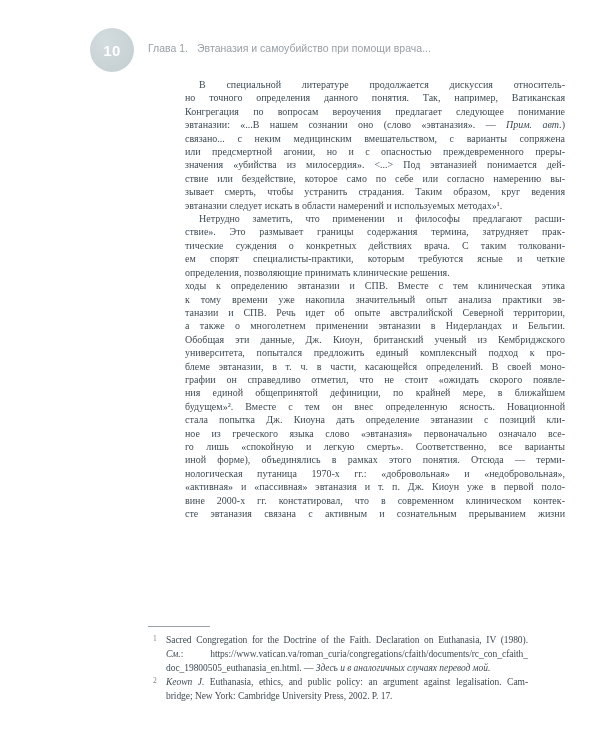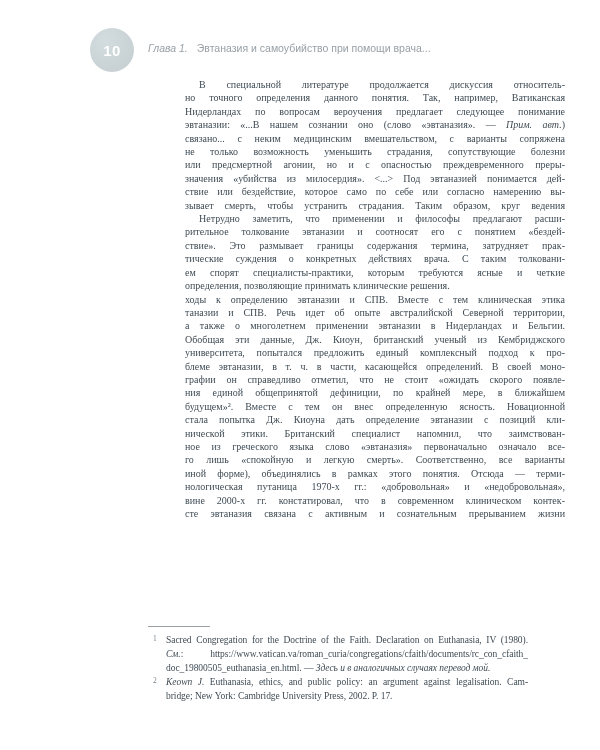--- a/index.html
+++ b/index.html
@@ -36,21 +36,21 @@
     letter-spacing: 0.5px;
   }
   .running-head {
     position: absolute;
     left: 148px; top: 42px;
     font-family: "Liberation Sans", sans-serif;
     font-size: 10.5px;
     color: var(--muted);
     white-space: nowrap;
   }
-  .running-head .chapter { margin-right: 9px; font-style: italic; }
+  .running-head .chapter { margin-right: 9px; }
   .body-text {
     position: absolute;
     left: 144px; top: 78px;
     width: 380px;
     font-size: 10px;
     line-height: 13.4px;
     text-align: justify;
     margin-left: 41px;
   }
   .para { margin: 0; }
@@ -95,53 +95,53 @@
   </div>
 
   <div class="running-head">
     <span class="chapter">Глава 1.</span><span>Эвтаназия и самоубийство при помощи врача...</span>
   </div>
 
   <div class="body-text" id="body-text">
       <div class="para">
         <div class="line ind">В специальной литературе продолжается дискуссия относитель-</div>
         <div class="line">но точного определения данного понятия. Так, например, Ватиканская</div>
-        <div class="line">Нидерландах по вопросам вероучения предлагает следующее понимание</div>
+        <div class="line">Конгрегация по вопросам вероучения предлагает следующее понимание</div>
         <div class="line">эвтаназии: «...В нашем сознании оно (слово «эвтаназия». — <em>Прим. авт.</em>)</div>
         <div class="line">связано... с неким медицинским вмешательством, с варианты сопряжена</div>
-        <div class="line">не только возможность уменьшить страдания, сопутствующие болезни</div>
         <div class="line">или предсмертной агонии, но и с опасностью преждевременного преры-</div>
         <div class="line">значения «убийства из милосердия». &lt;...&gt; Под эвтаназией понимается дей-</div>
         <div class="line">ствие или бездействие, которое само по себе или согласно намерению вы-</div>
         <div class="line">зывает смерть, чтобы устранить страдания. Таким образом, круг ведения</div>
+        <div class="line last">эвтаназии следует искать в области намерений и используемых методах»¹.</div>
       </div>
       <div class="para">
         <div class="line ind">Нетрудно заметить, что применении и философы предлагают расши-</div>
-        <div class="line">рительное толкование эвтаназии и соотносят его с понятием «бездей-</div>
         <div class="line">ствие». Это размывает границы содержания термина, затрудняет прак-</div>
         <div class="line">тические суждения о конкретных действиях врача. С таким толковани-</div>
         <div class="line">ем спорят специалисты-практики, которым требуются ясные и четкие</div>
         <div class="line last">определения, позволяющие принимать клинические решения.</div>
       </div>
       <div class="para">
         <div class="line">ходы к определению эвтаназии и СПВ. Вместе с тем клиническая этика</div>
+        <div class="line">к тому времени уже накопила значительный опыт анализа практики эв-</div>
         <div class="line">таназии и СПВ. Речь идет об опыте австралийской Северной территории,</div>
         <div class="line">а также о многолетнем применении эвтаназии в Нидерландах и Бельгии.</div>
         <div class="line">Обобщая эти данные, Дж. Киоун, британский ученый из Кембриджского</div>
         <div class="line">университета, попытался предложить единый комплексный подход к про-</div>
         <div class="line">блеме эвтаназии, в т. ч. в части, касающейся определений. В своей моно-</div>
         <div class="line">графии он справедливо отметил, что не стоит «ожидать скорого появле-</div>
         <div class="line">ния единой общепринятой дефиниции, по крайней мере, в ближайшем</div>
         <div class="line">будущем»². Вместе с тем он внес определенную ясность. Новационной</div>
         <div class="line">стала попытка Дж. Киоуна дать определение эвтаназии с позиций кли-</div>
-        <div class="line">нической этики. Британский специалист напомнил, что заимствован-</div>
         <div class="line">ное из греческого языка слово «эвтаназия» первоначально означало все-</div>
         <div class="line">го лишь «спокойную и легкую смерть». Соответственно, все варианты</div>
         <div class="line">иной форме), объединялись в рамках этого понятия. Отсюда — терми-</div>
         <div class="line">нологическая путаница 1970-х гг.: «добровольная» и «недобровольная»,</div>
+        <div class="line">«активная» и «пассивная» эвтаназия и т. п. Дж. Киоун уже в первой поло-</div>
         <div class="line">вине 2000-х гг. констатировал, что в современном клиническом контек-</div>
         <div class="line">сте эвтаназия связана с активным и сознательным прерыванием жизни</div>
       </div>
     </div>
 
   <div class="fn-sep"></div>
 
   <div class="footnotes" id="footnotes">
       <div class="fn">
         <span class="fn-marker">1</span>

